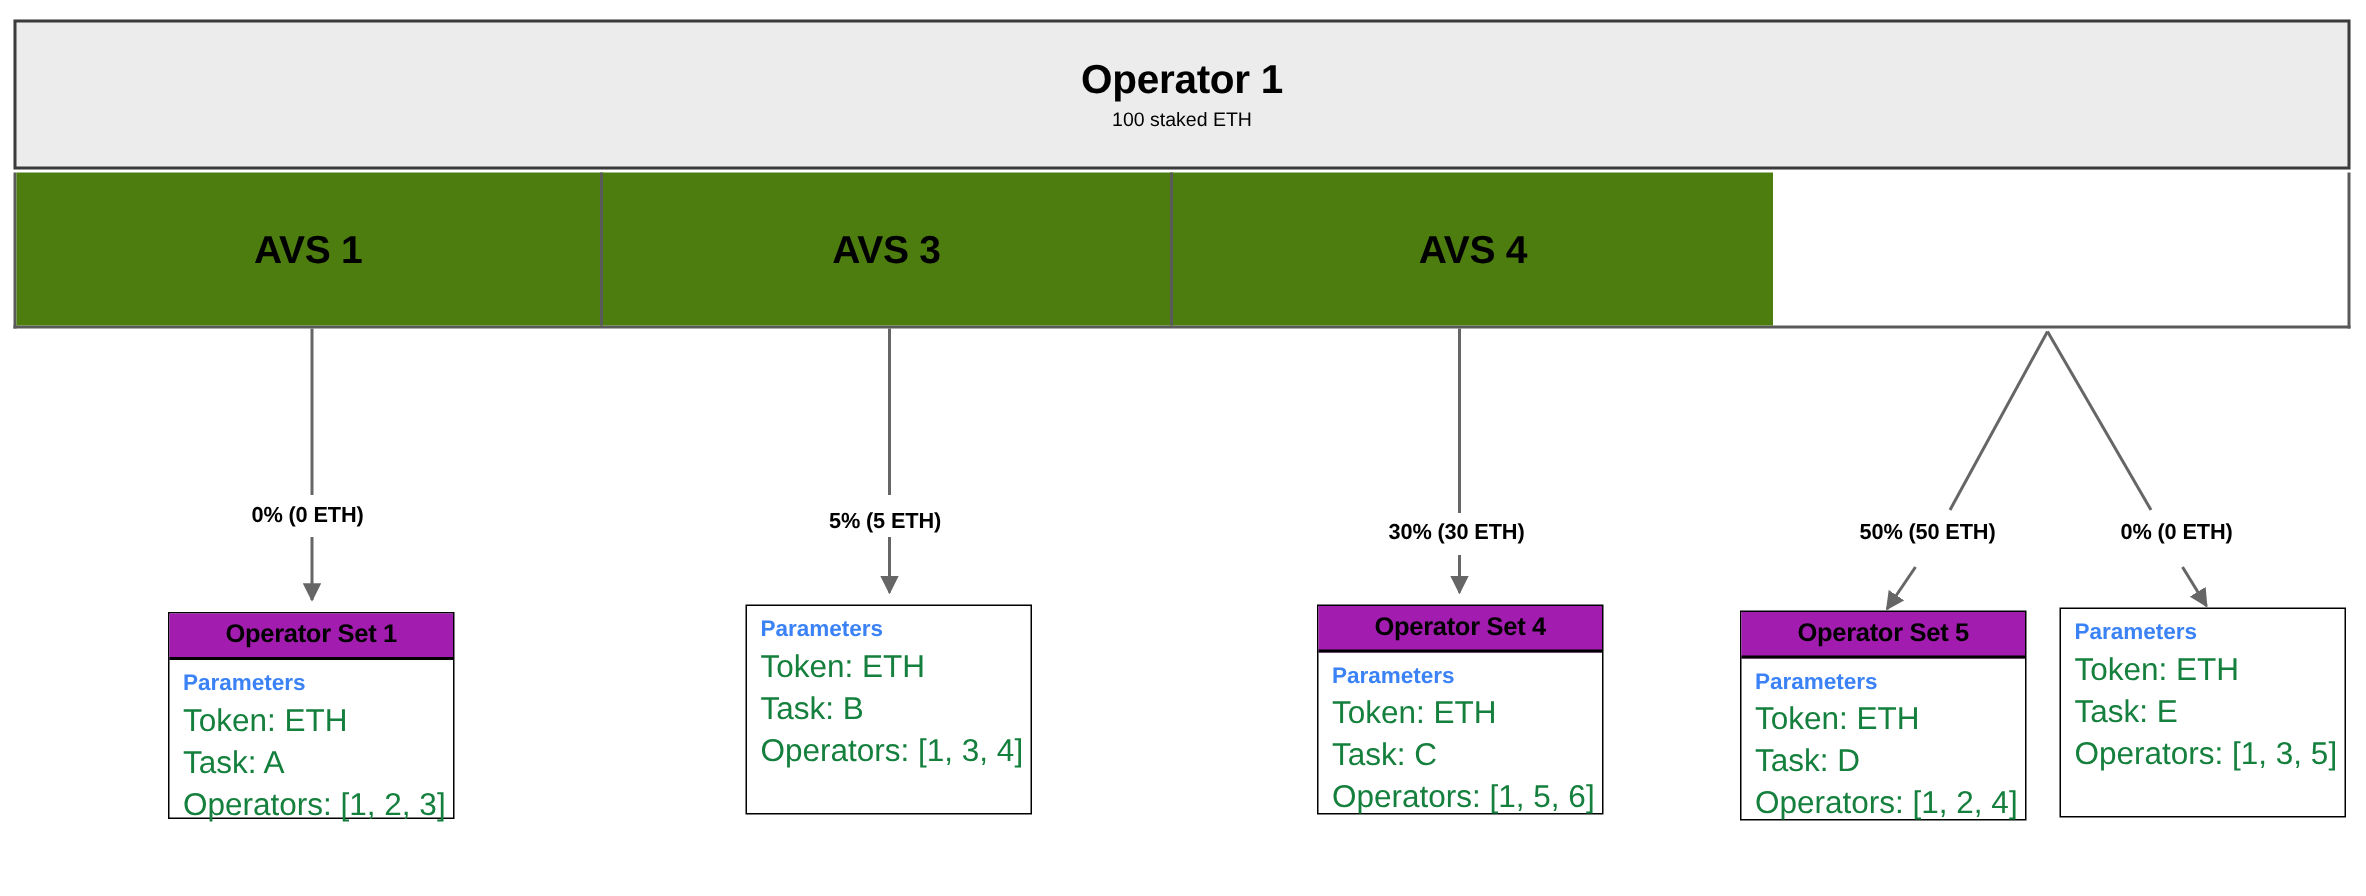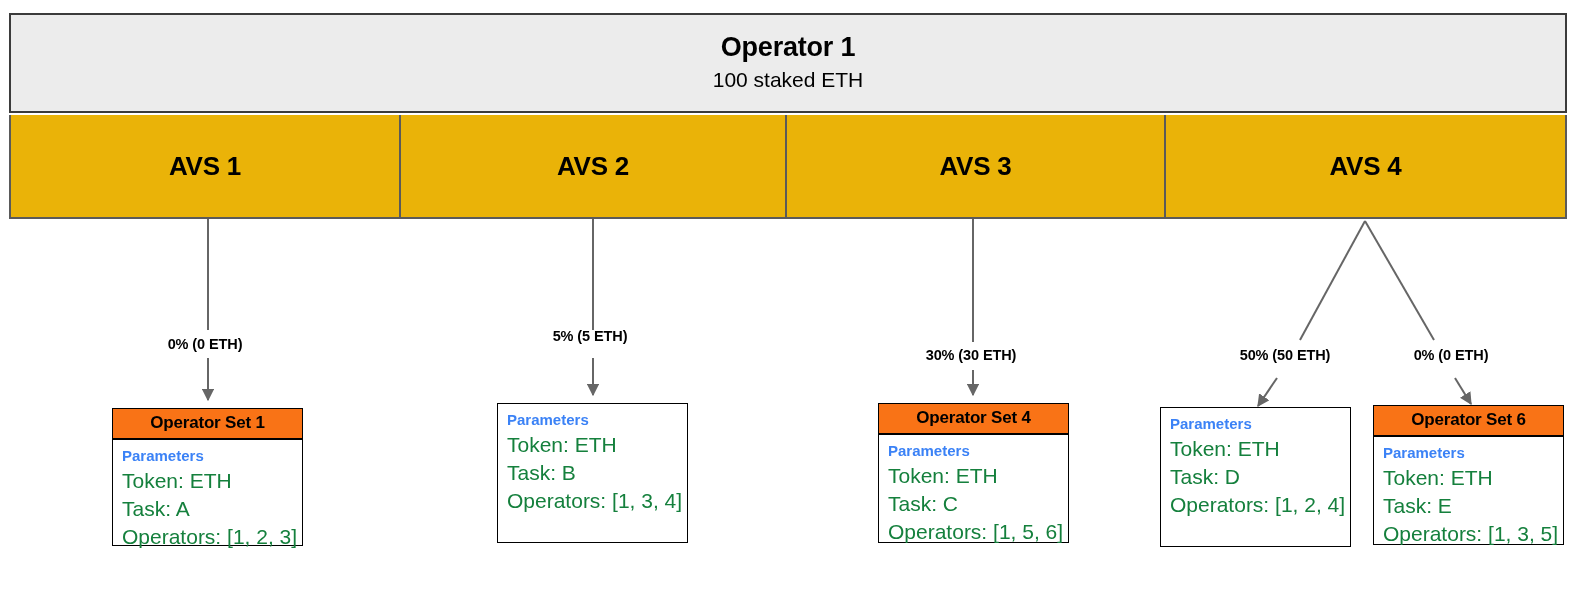--- a/index.html
+++ b/index.html
@@ -36,40 +36,40 @@
     justify-content: center;
   }
   .operator-title {
     font-size: 27px;
     font-weight: bold;
     color: #000000;
     line-height: 1.15;
     letter-spacing: -0.2px;
   }
   .operator-sub {
-    font-size: 21px;
+    font-size: 13px;
     color: #000000;
     line-height: 1.3;
     margin-top: 3px;
   }
 
   
   .avs-row {
     position: absolute;
     left: 9px;
     top: 115px;
     width: 1558px;
     height: 104px;
     display: flex;
     box-sizing: border-box;
     border: 2px solid #5a5a5a;
     border-top: none;
   }
   .avs-cell {
-    background: #eab308;
+    background: #4d7c0f;
     display: flex;
     align-items: center;
     justify-content: center;
     box-sizing: border-box;
     border-right: 2px solid #5a5a5a;
     height: 100%;
   }
   .avs-cell:last-child { border-right: none; text-align: center; }
   .avs-label {
     font-size: 26px;
@@ -102,21 +102,21 @@
   
   .opset {
     position: absolute;
     box-sizing: border-box;
     background: #ffffff;
     border: 1.5px solid #000000;
     display: flex;
     flex-direction: column;
   }
   .opset-header {
-    background: #f97316;
+    background: #a21caf;
     border-bottom: 2.5px solid #000000;
     text-align: center;
     font-size: 17px;
     font-weight: bold;
     color: #000000;
     padding: 4px 2px 5px 2px;
     letter-spacing: -0.2px;
   }
   .opset-body {
     padding: 6px 7px 7px 9px;
@@ -143,23 +143,20 @@
 <div id="canvas">
 
   <div class="operator-band">
     <div class="operator-title">Operator 1</div>
     <div class="operator-sub">100 staked ETH</div>
   </div>
 
   <div class="avs-row">
     <div class="avs-cell" style="width:391px;">
       <span class="avs-label">AVS 1</span>
-    </div>
-    <div class="avs-cell" style="width:387px;">
-      <span class="avs-label">AVS 2</span>
     </div>
     <div class="avs-cell" style="width:380px;">
       <span class="avs-label">AVS 3</span>
     </div>
     <div class="avs-cell" style="width:400px;">
       <span class="avs-label">AVS 4</span>
     </div>
   </div>
 
   <svg id="edges" viewBox="0 0 1577 597">
@@ -190,21 +187,21 @@
     </g>
 
     <g>
       <line x1="1365" y1="221" x2="1434" y2="340" stroke="#666666" stroke-width="2"></line>
       <line x1="1455" y1="378" x2="1471" y2="404" stroke="#666666" stroke-width="2" marker-end="url(#arrow)"></line>
     </g>
   </svg>
 
   <div class="edge-label" style="left:205px; top:336px;">0% (0 ETH)</div>
 
-  <div class="edge-label" style="left:590px; top:328px;">5% (5 ETH)</div>
+  <div class="edge-label" style="left:590px; top:340px;">5% (5 ETH)</div>
 
   <div class="edge-label" style="left:971px; top:347px;">30% (30 ETH)</div>
 
   <div class="edge-label" style="left:1267px; top:347px;padding-left:36px;">50% (50 ETH)</div>
 
   <div class="edge-label" style="left:1451px; top:347px;">0% (0 ETH)</div>
 
   <div class="opset" style="left:112px; top:408px; width:191px; height:138px;">
     <div class="opset-header">Operator Set 1</div>
     <div class="opset-body">
@@ -228,30 +225,30 @@
     <div class="opset-header">Operator Set 4</div>
     <div class="opset-body">
       <div class="opset-params-title">Parameters</div>
       <div class="opset-row">Token: ETH</div>
       <div class="opset-row">Task: C</div>
       <div class="opset-row">Operators: [1, 5, 6]</div>
     </div>
   </div>
 
   <div class="opset" style="left:1160px; top:407px; width:191px; height:140px;">
+    <div class="opset-header">Operator Set 5</div>
     <div class="opset-body">
       <div class="opset-params-title">Parameters</div>
       <div class="opset-row">Token: ETH</div>
       <div class="opset-row">Task: D</div>
       <div class="opset-row">Operators: [1, 2, 4]</div>
     </div>
   </div>
 
   <div class="opset" style="left:1373px; top:405px; width:191px; height:140px;">
-    <div class="opset-header">Operator Set 6</div>
     <div class="opset-body">
       <div class="opset-params-title">Parameters</div>
       <div class="opset-row">Token: ETH</div>
       <div class="opset-row">Task: E</div>
       <div class="opset-row">Operators: [1, 3, 5]</div>
     </div>
   </div>
 
 </div>
 

